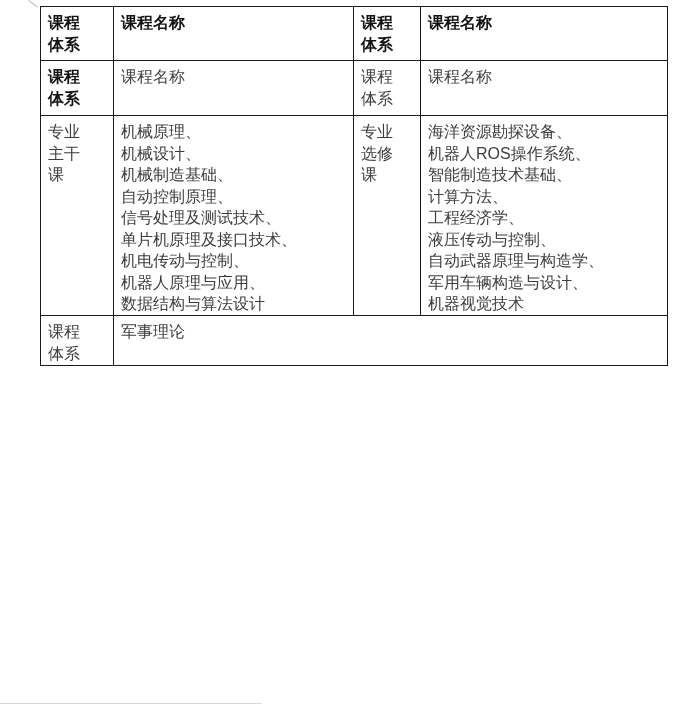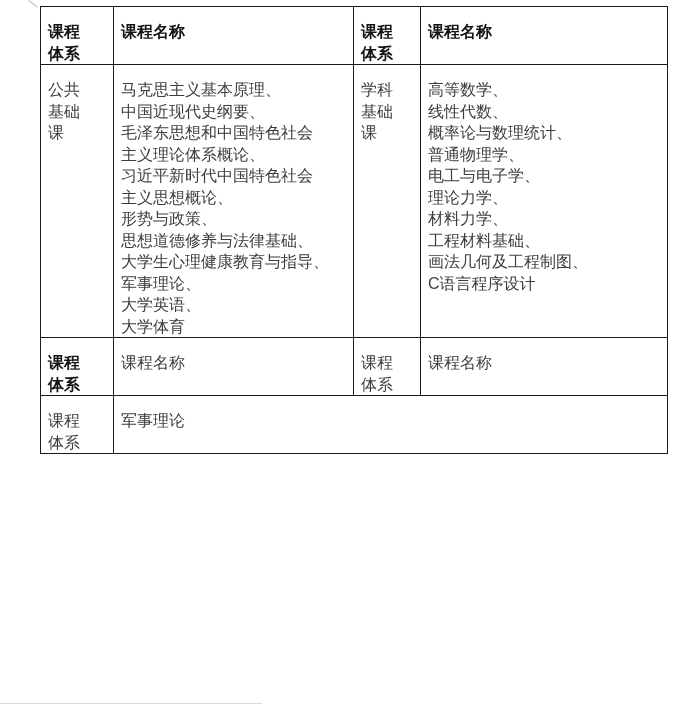--- a/index.html
+++ b/index.html
@@ -20,21 +20,21 @@
     border-collapse: collapse;
     table-layout: fixed;
   }
   col.c1 { width: 73px; }
   col.c2 { width: 240px; }
   col.c3 { width: 67px; }
   col.c4 { width: 247px; }
   td {
     border: 1px solid #1a1a1a;
     vertical-align: top;
-    padding: 14px 8px 0 7px;
+    padding: 5px 8px 0 7px;
     font-size: 16px;
     line-height: 21.5px;
     color: #3d3d3d;
     white-space: pre-line;
     overflow: hidden;
   }
   td.hd { font-weight: bold; color: #141414; }
   tr.r-head1 { height: 54px; }
   tr.r-body1 { height: 272px; }
   tr.r-head2 { height: 55px; }
@@ -74,60 +74,56 @@
     <tbody>
         <tr class="r-head1">
       <td class="hd">课程
 体系</td>
       <td class="hd">课程名称</td>
       <td class="hd">课程
 体系</td>
       <td class="hd">课程名称</td>
     </tr>
 
-    <tr class="r-body1">
-      <td>公共
-基础
-课</td>
-      <td>马克思主义基本原理、
-中国近现代史纲要、
-毛泽东思想和中国特色社会
-主义理论体系概论、
-习近平新时代中国特色社会
-主义思想概论、
-形势与政策、
-思想道德修养与法律基础、
-大学生心理健康教育与指导、
-军事理论、
-大学英语、
-大学体育</td>
-      <td>学科
-基础
-课</td>
-      <td>高等数学、
-线性代数、
-概率论与数理统计、
-普通物理学、
-电工与电子学、
-理论力学、
-材料力学、
-工程材料基础、
-画法几何及工程制图、
-C语言程序设计</td>
-    </tr>
 
     <tr class="r-head2">
       <td class="hd">课程
 体系</td>
       <td>课程名称</td>
       <td>课程
 体系</td>
       <td>课程名称</td>
     </tr>
 
+    <tr class="r-body2">
+      <td>专业
+主干
+课</td>
+      <td>机械原理、
+机械设计、
+机械制造基础、
+自动控制原理、
+信号处理及测试技术、
+单片机原理及接口技术、
+机电传动与控制、
+机器人原理与应用、
+数据结构与算法设计</td>
+      <td>专业
+选修
+课</td>
+      <td>海洋资源勘探设备、
+机器人ROS操作系统、
+智能制造技术基础、
+计算方法、
+工程经济学、
+液压传动与控制、
+自动武器原理与构造学、
+军用车辆构造与设计、
+机器视觉技术</td>
+    </tr>
 
     <tr class="r-prac-head">
       <td>课程
 体系</td>
       <td colspan="3">军事理论</td>
     </tr>
 
   </tbody>
     </table>
 

